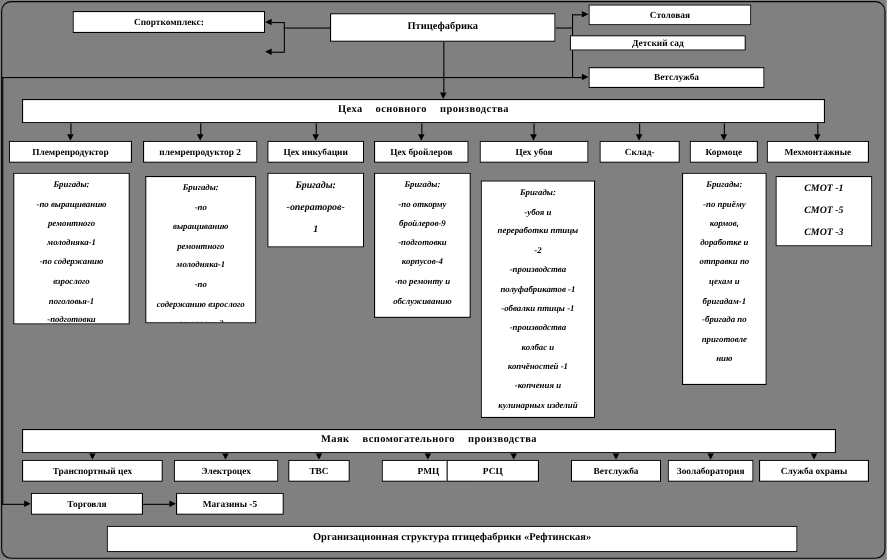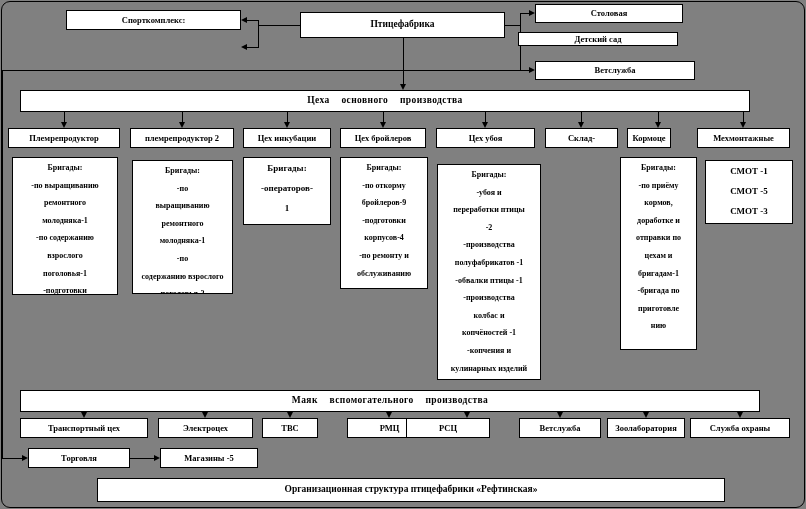--- a/index.html
+++ b/index.html
@@ -7,21 +7,21 @@
     font-family:"Liberation Serif","DejaVu Serif",serif;font-weight:bold;color:#000;overflow:hidden;}
   .frame{position:absolute;left:1px;top:1px;width:802px;height:505px;
     border:1px solid #000;border-radius:9px;}
   .box{position:absolute;background:#fff;border:1px solid #000;box-sizing:border-box;
     display:flex;align-items:center;justify-content:center;text-align:center;
     font-size:8.5px;line-height:1.05;padding:0 2px;}
   .hdr{font-size:9.5px;word-spacing:9px;letter-spacing:.4px;}
   .cap{font-size:9.5px;}
   .detail{position:absolute;background:#fff;border:1px solid #000;box-sizing:border-box;
     font-size:8px;line-height:2.2;text-align:center;white-space:pre-line;overflow:hidden;
-    padding:1px 2px;}
+    padding:1px 2px;font-style:italic;}
   .hl{position:absolute;height:1px;background:#000;}
   .vl{position:absolute;width:1px;background:#000;}
   .ad{position:absolute;width:0;height:0;border-left:3px solid transparent;
     border-right:3px solid transparent;border-top:6px solid #000;}
   .ar{position:absolute;width:0;height:0;border-top:3px solid transparent;
     border-bottom:3px solid transparent;border-left:6px solid #000;}
   .al{position:absolute;width:0;height:0;border-top:3px solid transparent;
     border-bottom:3px solid transparent;border-right:6px solid #000;}
 </style>
 </head>
@@ -88,21 +88,21 @@
   <div class="box" style="left:535px;top:61px;width:160px;height:19px">Ветслужба</div>
 
   <div class="box hdr" style="left:20px;top:90px;width:730px;height:22px">Цеха основного производства</div>
 
   <div class="box" style="left:8px;top:128px;width:112px;height:20px">Племрепродуктор</div>
   <div class="box" style="left:130px;top:128px;width:104px;height:20px">племрепродуктор 2</div>
   <div class="box" style="left:243px;top:128px;width:88px;height:20px">Цех инкубации</div>
   <div class="box" style="left:340px;top:128px;width:86px;height:20px">Цех бройлеров</div>
   <div class="box" style="left:436px;top:128px;width:99px;height:20px">Цех убоя</div>
   <div class="box" style="left:545px;top:128px;width:73px;height:20px">Склад-</div>
-  <div class="box" style="left:627px;top:128px;width:44px;height:20px">Кормоце</div>
+  <div class="box" style="left:627px;top:128px;width:62px;height:20px">Кормоце</div>
   <div class="box" style="left:697px;top:128px;width:93px;height:20px">Мехмонтажные</div>
 
   <div class="detail" style="left:12px;top:157px;width:106px;height:138px">Бригады:
 -по выращиванию
 ремонтного
 молодняка-1
 -по содержанию
 взрослого
 поголовья-1
 -подготовки</div>

